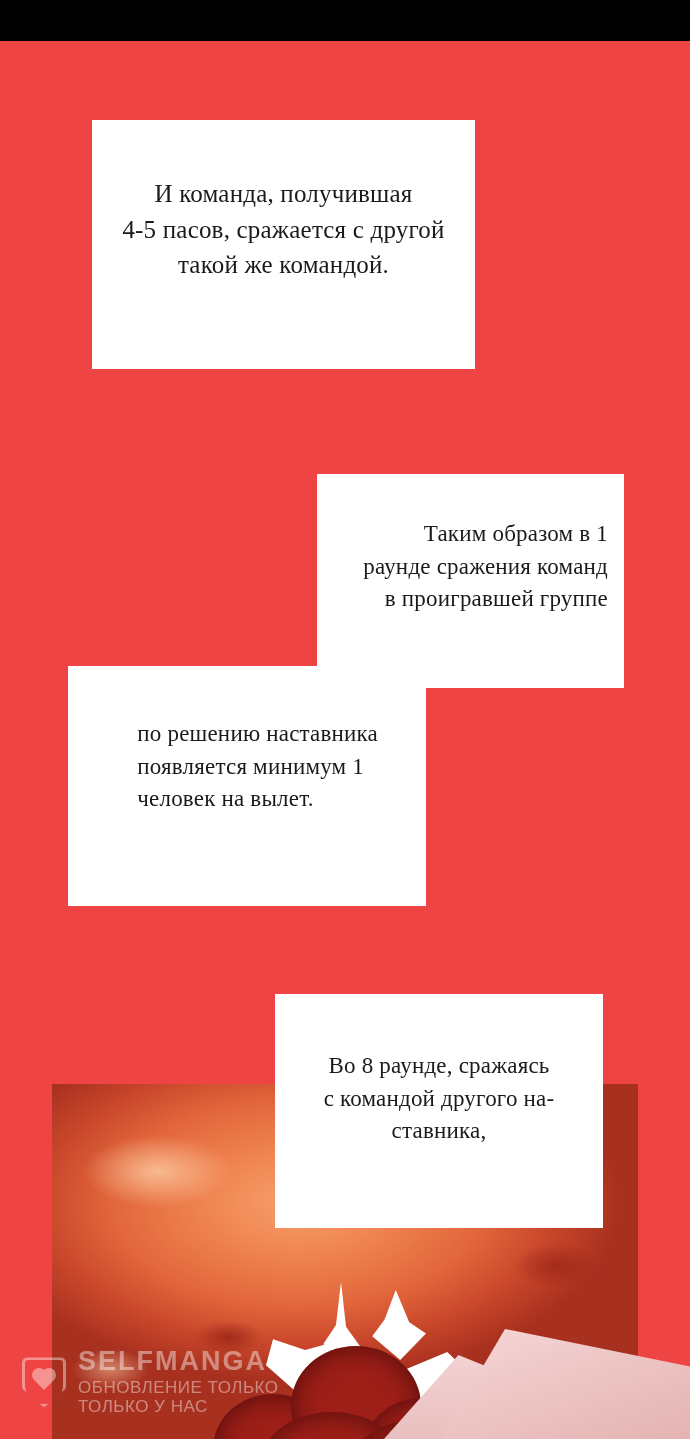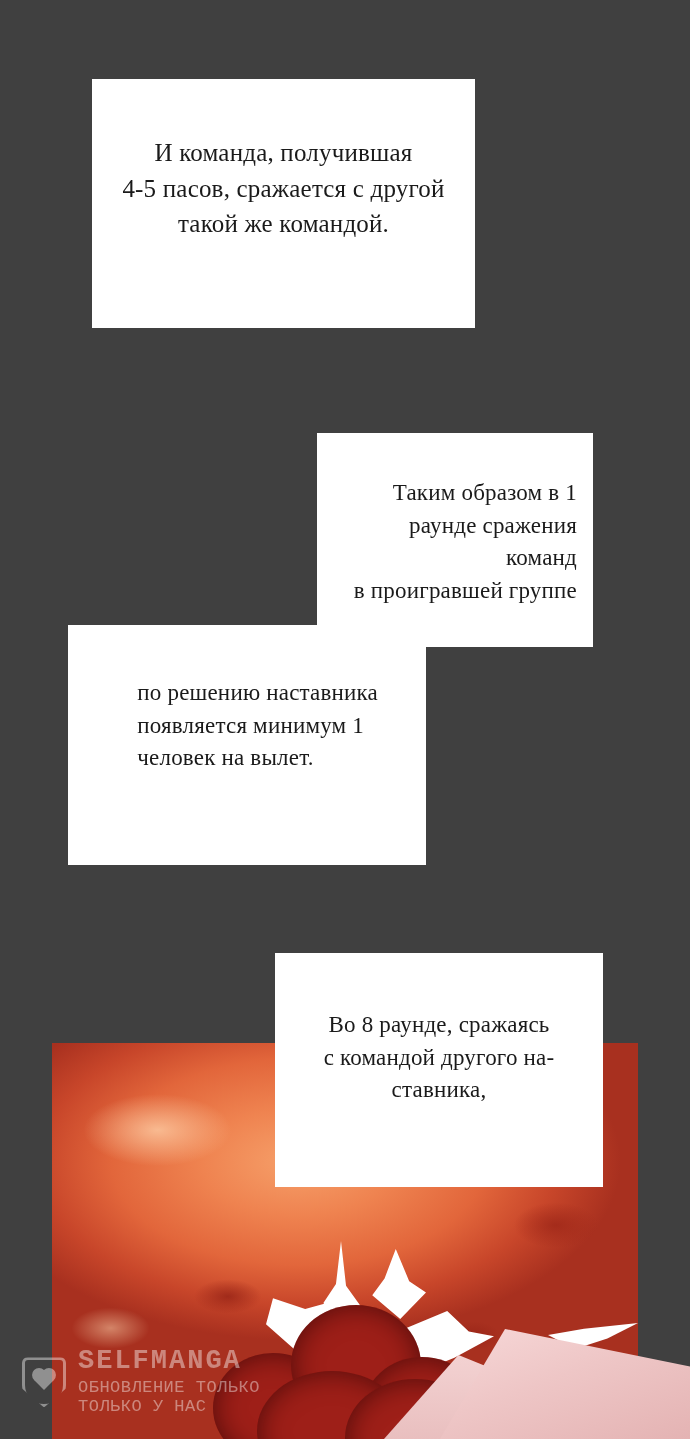--- a/index.html
+++ b/index.html
@@ -11,22 +11,23 @@
     width: 690px;
     height: 1439px;
     position: relative;
     overflow: hidden;
     font-family: "Liberation Serif", serif;
   }
 
   .page {
     position: absolute;
     inset: 0;
-    background: #404040;
+    background: #ef4444;
     overflow: hidden;
+    margin-top: 41px;
   }
 
   
   .bubble {
     position: absolute;
     background: #ffffff;
     color: #1a1a1a;
     box-sizing: border-box;
     display: flex;
     align-items: center;
@@ -45,21 +46,21 @@
     font-size: 25px;
     text-align: center;
     padding: 0 18px;
     align-items: flex-start;
     padding-top: 56px;
   }
 
   #bubble-2 {
     left: 317px;
     top: 433px;
-    width: 276px;
+    width: 307px;
     height: 214px;
     font-size: 23px;
     text-align: right;
     padding: 8px 16px;
     align-items: flex-start;
     padding-top: 44px;
     justify-content: flex-end;
   }
 
   #bubble-3 {
@@ -217,21 +218,21 @@
     border-radius: 50%;
   }
   .watermark .mark-logo .heart::before { top: -7px; left: 0; }
   .watermark .mark-logo .heart::after { top: 0; left: 7px; }
 
   .watermark .mark-text {
     display: flex;
     flex-direction: column;
     justify-content: flex-start;
     color: #ffffff;
-    font-family: Liberation Mono, monospace;
+    font-family: Liberation Sans, sans-serif;
   }
   .watermark .brand {
     font-size: 27px;
     font-weight: 700;
     letter-spacing: 2px;
     line-height: 1;
     margin-bottom: 3px;
   }
   .watermark .tag-1,
   .watermark .tag-2 {

